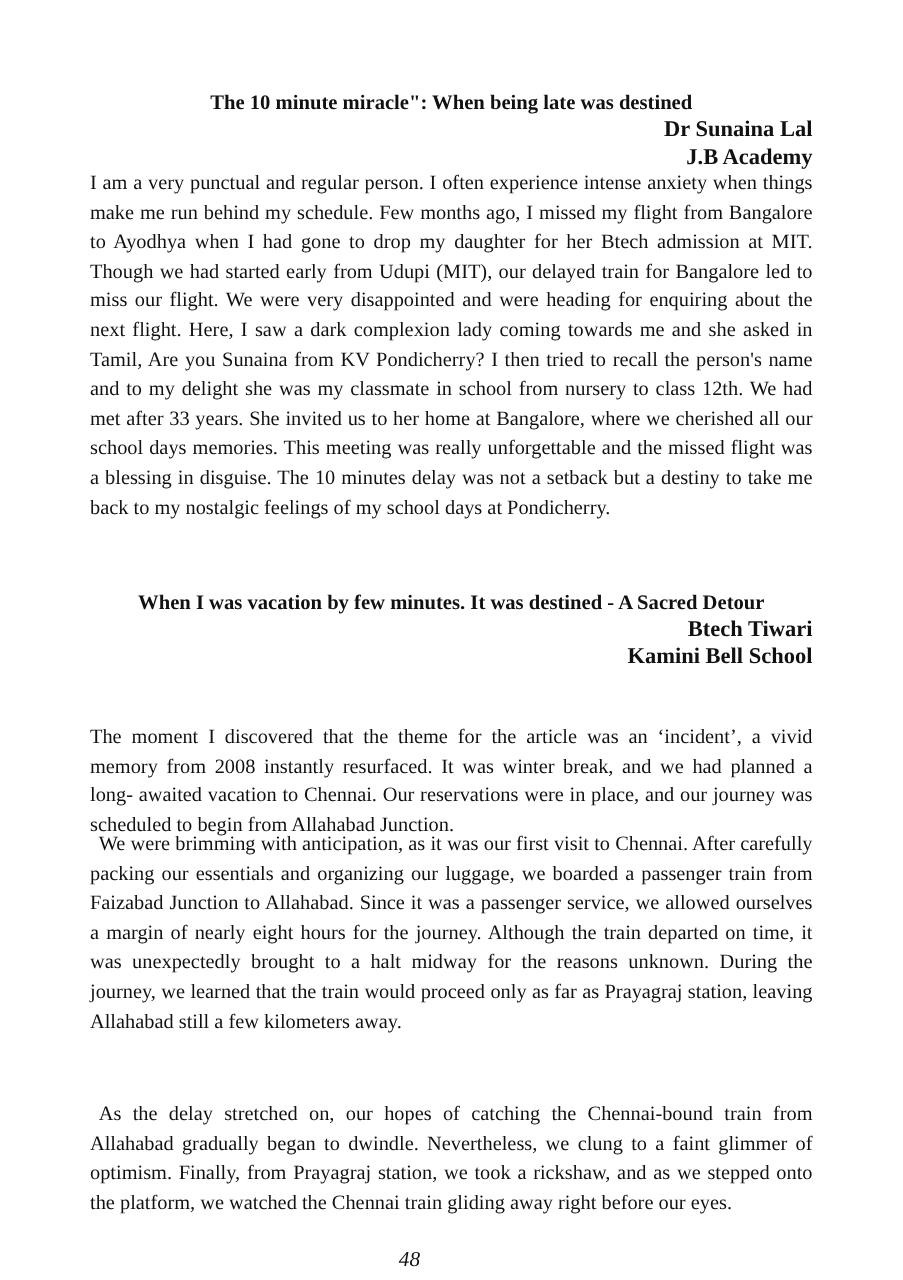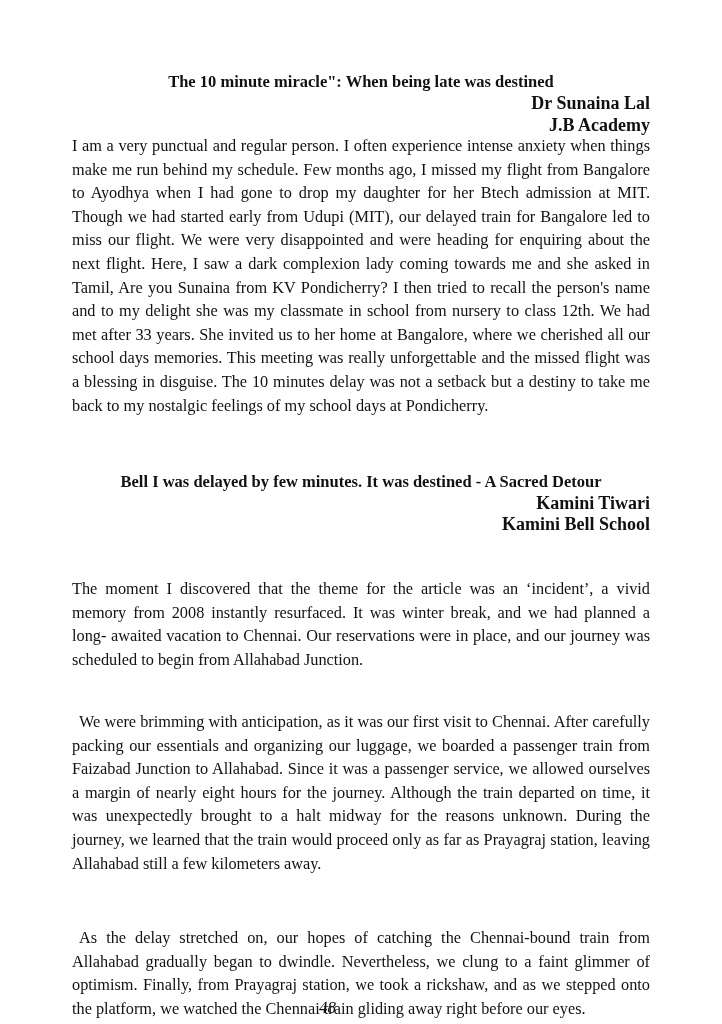--- a/index.html
+++ b/index.html
@@ -5,36 +5,36 @@
   html, body { margin: 0; padding: 0; background: #ffffff; }
   body { width: 722px; height: 1024px; position: relative; overflow: hidden;
          font-family: "Liberation Serif", "DejaVu Serif", serif; color: #111111; }
   .page { position: absolute; left: 72px; top: 0; width: 578px; }
   .title { position: absolute; left: 0; width: 578px; text-align: center;
            font-weight: bold; font-size: 16.5px; line-height: 20px; }
   .byline { position: absolute; right: 0; text-align: right; font-weight: bold;
             font-size: 18px; line-height: 20px; }
   .para { position: absolute; left: 0; width: 578px; font-size: 16.3px;
           line-height: 23.6px; text-align: justify; margin: 0; font-family: Liberation Serif, serif; }
-  .indent { text-indent: 7px; margin-top: 47px; }
+  .indent { text-indent: 7px; }
   .page-number { position: absolute; left: 0; width: 655px; top: 998px;
                  text-align: center; font-style: italic; font-size: 17px; }
 </style>
 </head>
 <body>
 
 <div class="page">
 
   <div class="title" style="top:72px;">The 10 minute miracle": When being late was destined</div>
   <div class="byline" style="top:93px;">Dr Sunaina Lal</div>
   <div class="byline" style="top:115px;">J.B Academy</div>
   <p class="para" style="top:134px;">I am a very punctual and regular person. I often experience intense anxiety when things make me run behind my schedule. Few months ago, I missed my flight from Bangalore to Ayodhya when I had gone to drop my daughter for her Btech admission at MIT. Though we had started early from Udupi (MIT), our delayed train for Bangalore led to miss our flight. We were very disappointed and were heading for enquiring about the next flight. Here, I saw a dark complexion lady coming towards me and she asked in Tamil, Are you Sunaina from KV Pondicherry? I then tried to recall the person's name and to my delight she was my classmate in school from nursery to class 12th. We had met after 33 years. She invited us to her home at Bangalore, where we cherished all our school days memories. This meeting was really unforgettable and the missed flight was a blessing in disguise. The 10 minutes delay was not a setback but a destiny to take me back to my nostalgic feelings of my school days at Pondicherry.</p>
 
-  <div class="title" style="top:472px;">Bell I was delayed by few minutes. It was destined - A Sacred Detour</div>
-  <div class="byline" style="top:493px;">Kamini Tiwari</div>
+  <div class="title" style="top:472px;">When I was vacation by few minutes. It was destined - A Sacred Detour</div>
+  <div class="byline" style="top:493px;">Btech Tiwari</div>
   <div class="byline" style="top:514px;">Kamini Bell School</div>
   <p class="para" style="top:545px;margin-top:32px;">The moment I discovered that the theme for the article was an ‘incident’, a vivid memory from 2008 instantly resurfaced. It was winter break, and we had planned a long- awaited vacation to Chennai. Our reservations were in place, and our journey was scheduled to begin from Allahabad Junction.</p>
   <p class="para indent" style="top:663px;">We were brimming with anticipation, as it was our first visit to Chennai. After carefully packing our essentials and organizing our luggage, we boarded a passenger train from Faizabad Junction to Allahabad. Since it was a passenger service, we allowed ourselves a margin of nearly eight hours for the journey. Although the train departed on time, it was unexpectedly brought to a halt midway for the reasons unknown. During the journey, we learned that the train would proceed only as far as Prayagraj station, leaving Allahabad still a few kilometers away.</p>
   <p class="para indent" style="top:879px;">As the delay stretched on, our hopes of catching the Chennai-bound train from Allahabad gradually began to dwindle. Nevertheless, we clung to a faint glimmer of optimism. Finally, from Prayagraj station, we took a rickshaw, and as we stepped onto the platform, we watched the Chennai train gliding away right before our eyes.</p>
 
 </div>
 
 <div class="page-number">48</div>
 
 </body></html>

